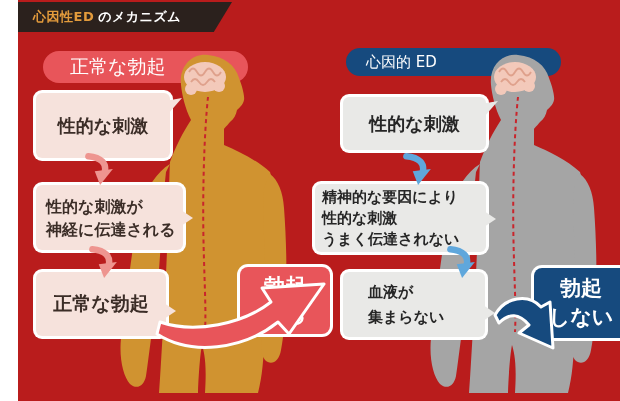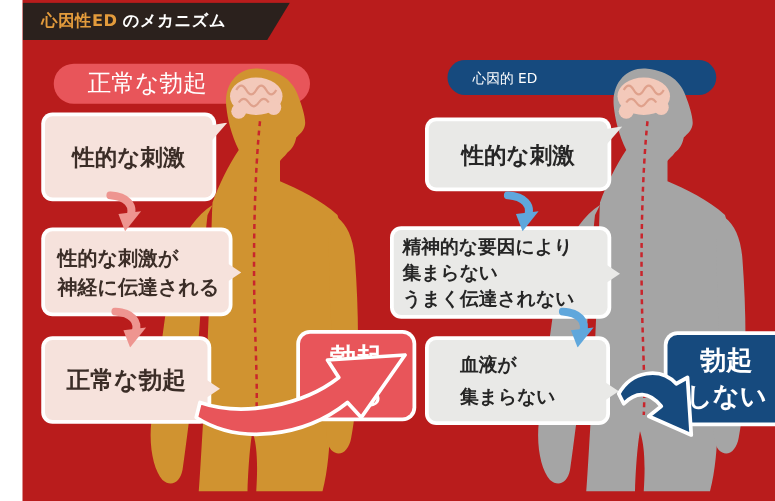--- a/index.html
+++ b/index.html
@@ -17,22 +17,22 @@
     font-size:13px;font-weight:bold;letter-spacing:.5px;z-index:6;
   }
   .badge .hl{color:#e39b3c;margin-right:4px;}
   .badge .rest{color:#ffffff;}
   
   .pill{
     color:#fff;font-weight:normal;display:flex;align-items:center;box-sizing:border-box;z-index:1;
   }
   .pill.red{left:25px;top:51px;width:205px;height:32px;border-radius:16px;background:#e8555a;
     padding-left:27px;font-size:19px;}
-  .pill.navy{left:340px;top:48px;width:215px;height:28px;border-radius:14px;background:#164a7e;
-    padding-left:20px;font-size:11px;}
+  .pill.navy{left:328px;top:48px;width:215px;height:28px;border-radius:14px;background:#164a7e;
+    padding-left:20px;font-size:15px;}
   
   .figure{z-index:2;}
   .fig-normal .bodyfill{fill:#d09330;}
   .fig-ed .bodyfill{fill:#a5a5a5;}
   
   .box{
     z-index:3;font-weight:bold;display:flex;align-items:center;white-space:pre-line;
     box-shadow:0 0 0 3px #fff;border-radius:6px;box-sizing:border-box;
   }
   .box.pink{background:#f6e2dc;color:#3b2d27;}
@@ -124,21 +124,21 @@
       <circle cx="78" cy="39" r="6" fill="#f3c9ba"></circle>
       <circle cx="106" cy="36" r="6" fill="#f3c9ba"></circle>
       <path d="M76,22 q4,-7 8,0 q4,7 8,0 q4,-7 8,0 q4,7 8,0" stroke="#dfa18c" fill="none" stroke-width="1.8"></path>
       <path d="M78,32 q4,-6 8,0 q4,6 8,0 q4,-6 8,0" stroke="#dfa18c" fill="none" stroke-width="1.8"></path>
     </g>
     <path d="M95,47 C91,85 89,150 91,210 C92,245 93,262 92,282" stroke="#c9252c" stroke-width="2" stroke-dasharray="4 3.5" fill="none"></path>
   </svg>
 
   <div class="abs box gray c rbox1">性的な刺激</div>
   <div class="abs box gray rbox2">精神的な要因により
-集まらない
+性的な刺激
 うまく伝達されない</div>
   <div class="abs box gray rbox3">血液が
 集まらない</div>
 
   <div class="abs tail gray up" style="left:466px;top:101px;width:14px;height:16px;"></div>
   <div class="abs tail gray rt" style="left:466px;top:211px;width:12px;height:16px;"></div>
   <div class="abs tail gray rt" style="left:465px;top:305px;width:12px;height:16px;"></div>
 
   <svg class="abs smallarrow" style="left:384px;top:153px;" viewBox="0 0 26 30">
     <path d="M3,3 C15,4 21,10 18,19" stroke="#5fa7dc" stroke-width="6" fill="none" stroke-linecap="round"></path>

